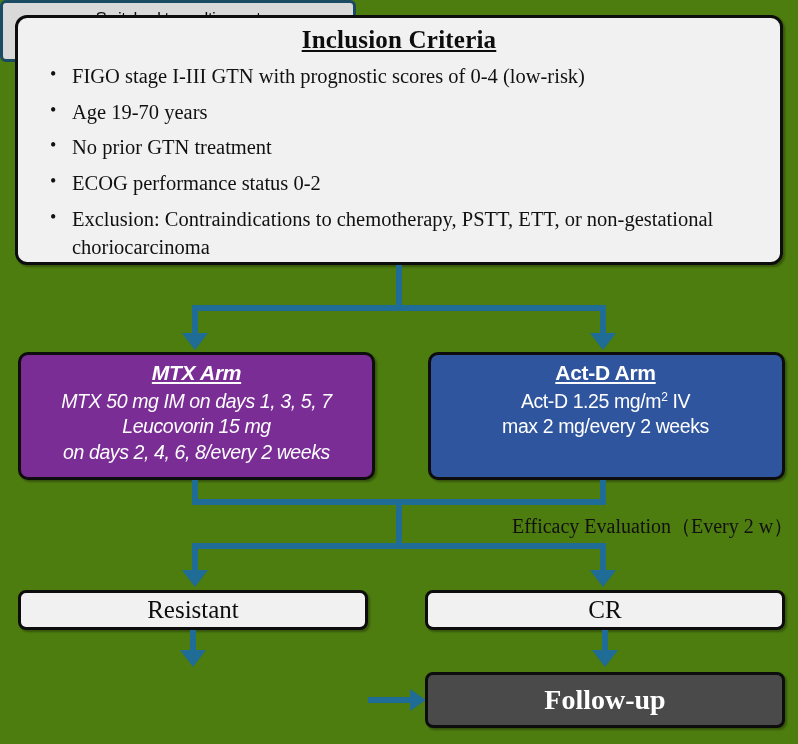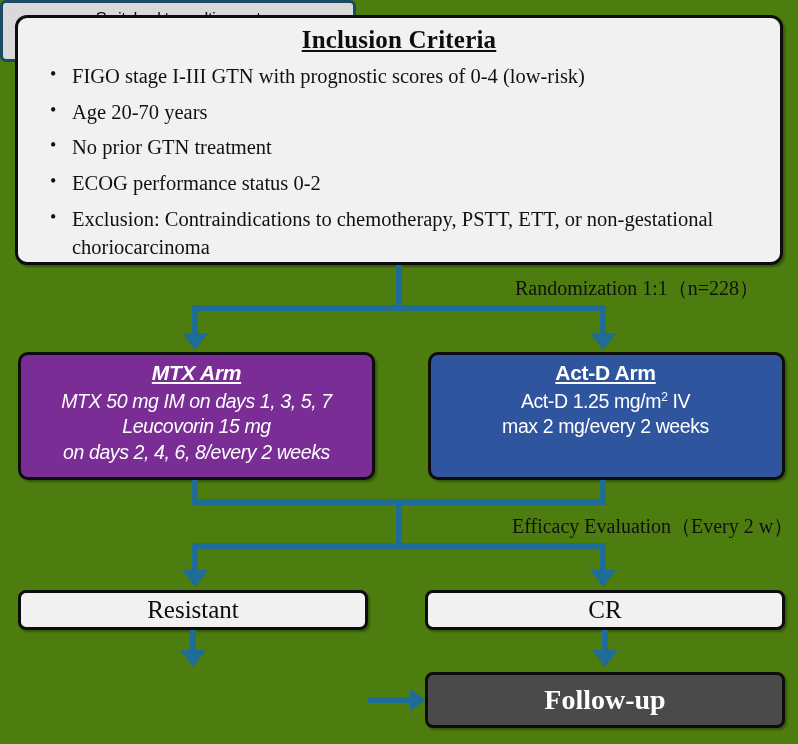--- a/index.html
+++ b/index.html
@@ -202,21 +202,21 @@
 
   <div class="box" id="inclusion-box">
     <div id="inclusion-title">Inclusion Criteria</div>
     <ul id="inclusion-list">
       <li>
         <span class="bullet">•</span>
         <span>FIGO stage I-III GTN with prognostic scores of 0-4 (low-risk)</span>
       </li>
       <li>
         <span class="bullet">•</span>
-        <span>Age 20-70 years</span>
+        <span>Age 19-70 years</span>
       </li>
       <li>
         <span class="bullet">•</span>
         <span>No prior GTN treatment</span>
       </li>
       <li>
         <span class="bullet">•</span>
         <span>ECOG performance status 0-2</span>
       </li>
       <li>
@@ -229,21 +229,20 @@
   <div class="conn" style="left:396px; top:265px; width:6px; height:45px;"></div>
 
   <div class="conn" style="left:192px; top:305px; width:414px; height:6px;"></div>
 
   <div class="conn" style="left:192px; top:305px; width:6px; height:28px;"></div>
   <div class="arrowhead arrow-down" style="left:182px; top:333px;"></div>
 
   <div class="conn" style="left:600px; top:305px; width:6px; height:28px;"></div>
   <div class="arrowhead arrow-down" style="left:590px; top:333px;"></div>
 
-  <div class="side-label" style="left:515px; top:275px;">Randomization 1:1（n=228）</div>
 
   <div class="box arm-box" id="mtx-box">
     <div class="arm-title">MTX Arm</div>
     <div class="arm-line">MTX 50 mg IM on days 1, 3, 5, 7</div>
     <div class="arm-line">Leucovorin 15 mg</div>
     <div class="arm-line">on days 2, 4, 6, 8/every 2 weeks</div>
   </div>
 
   <div class="box arm-box" id="actd-box">
     <div class="arm-title">Act-D Arm</div>

